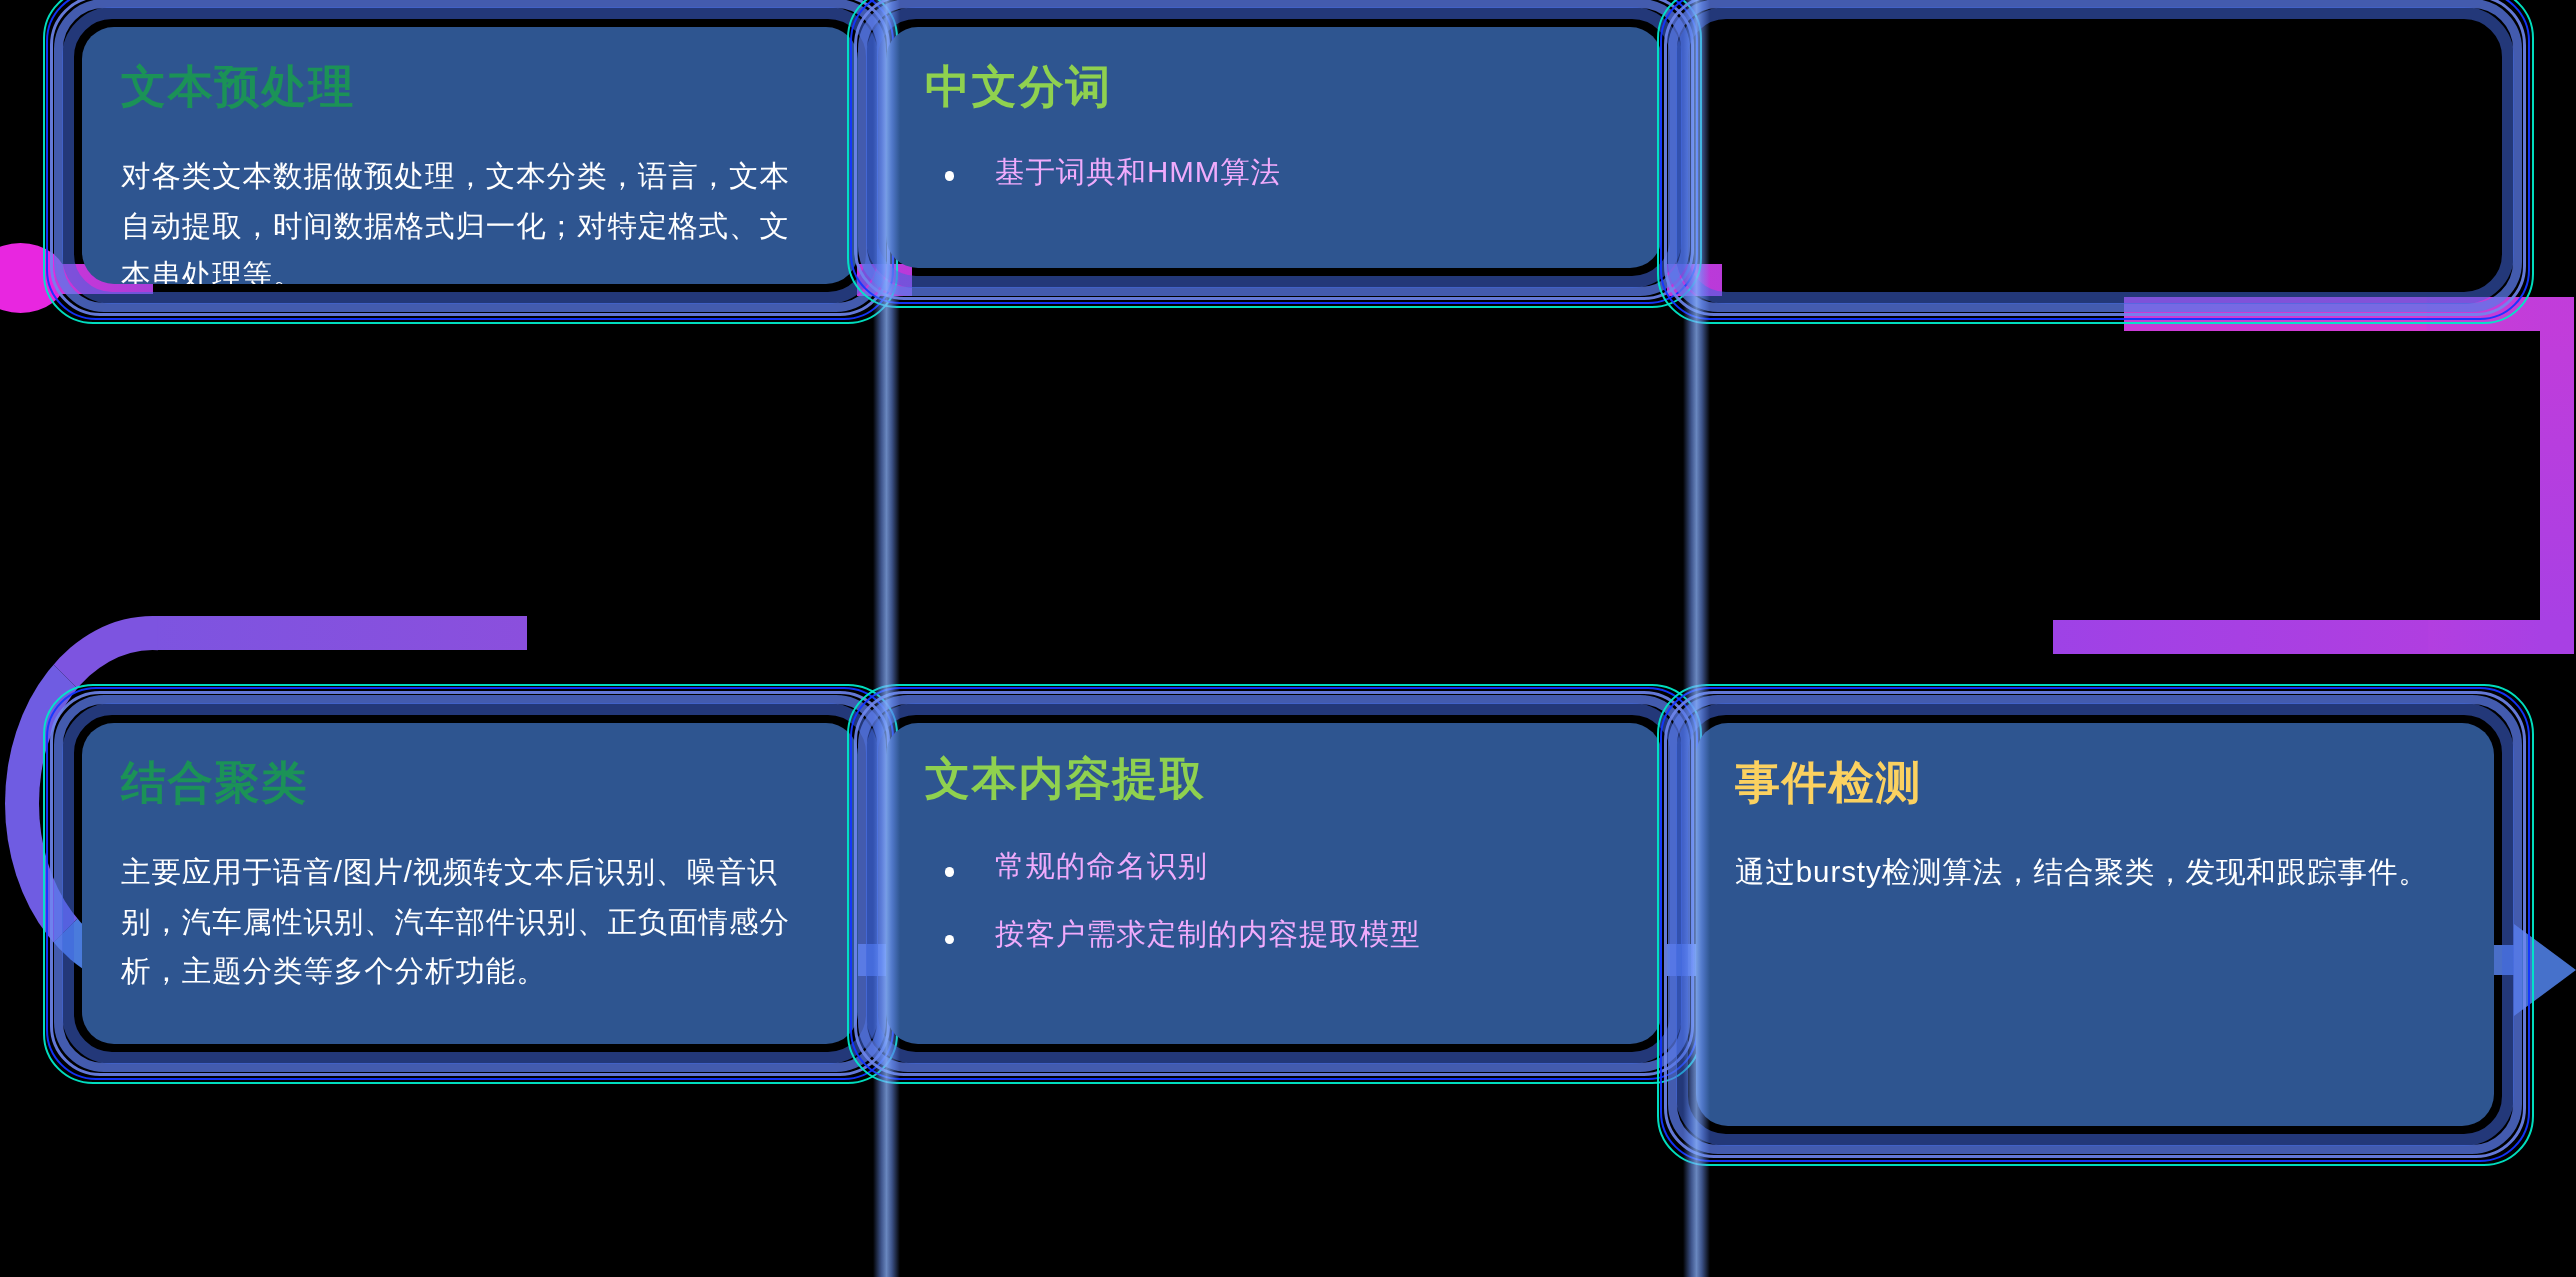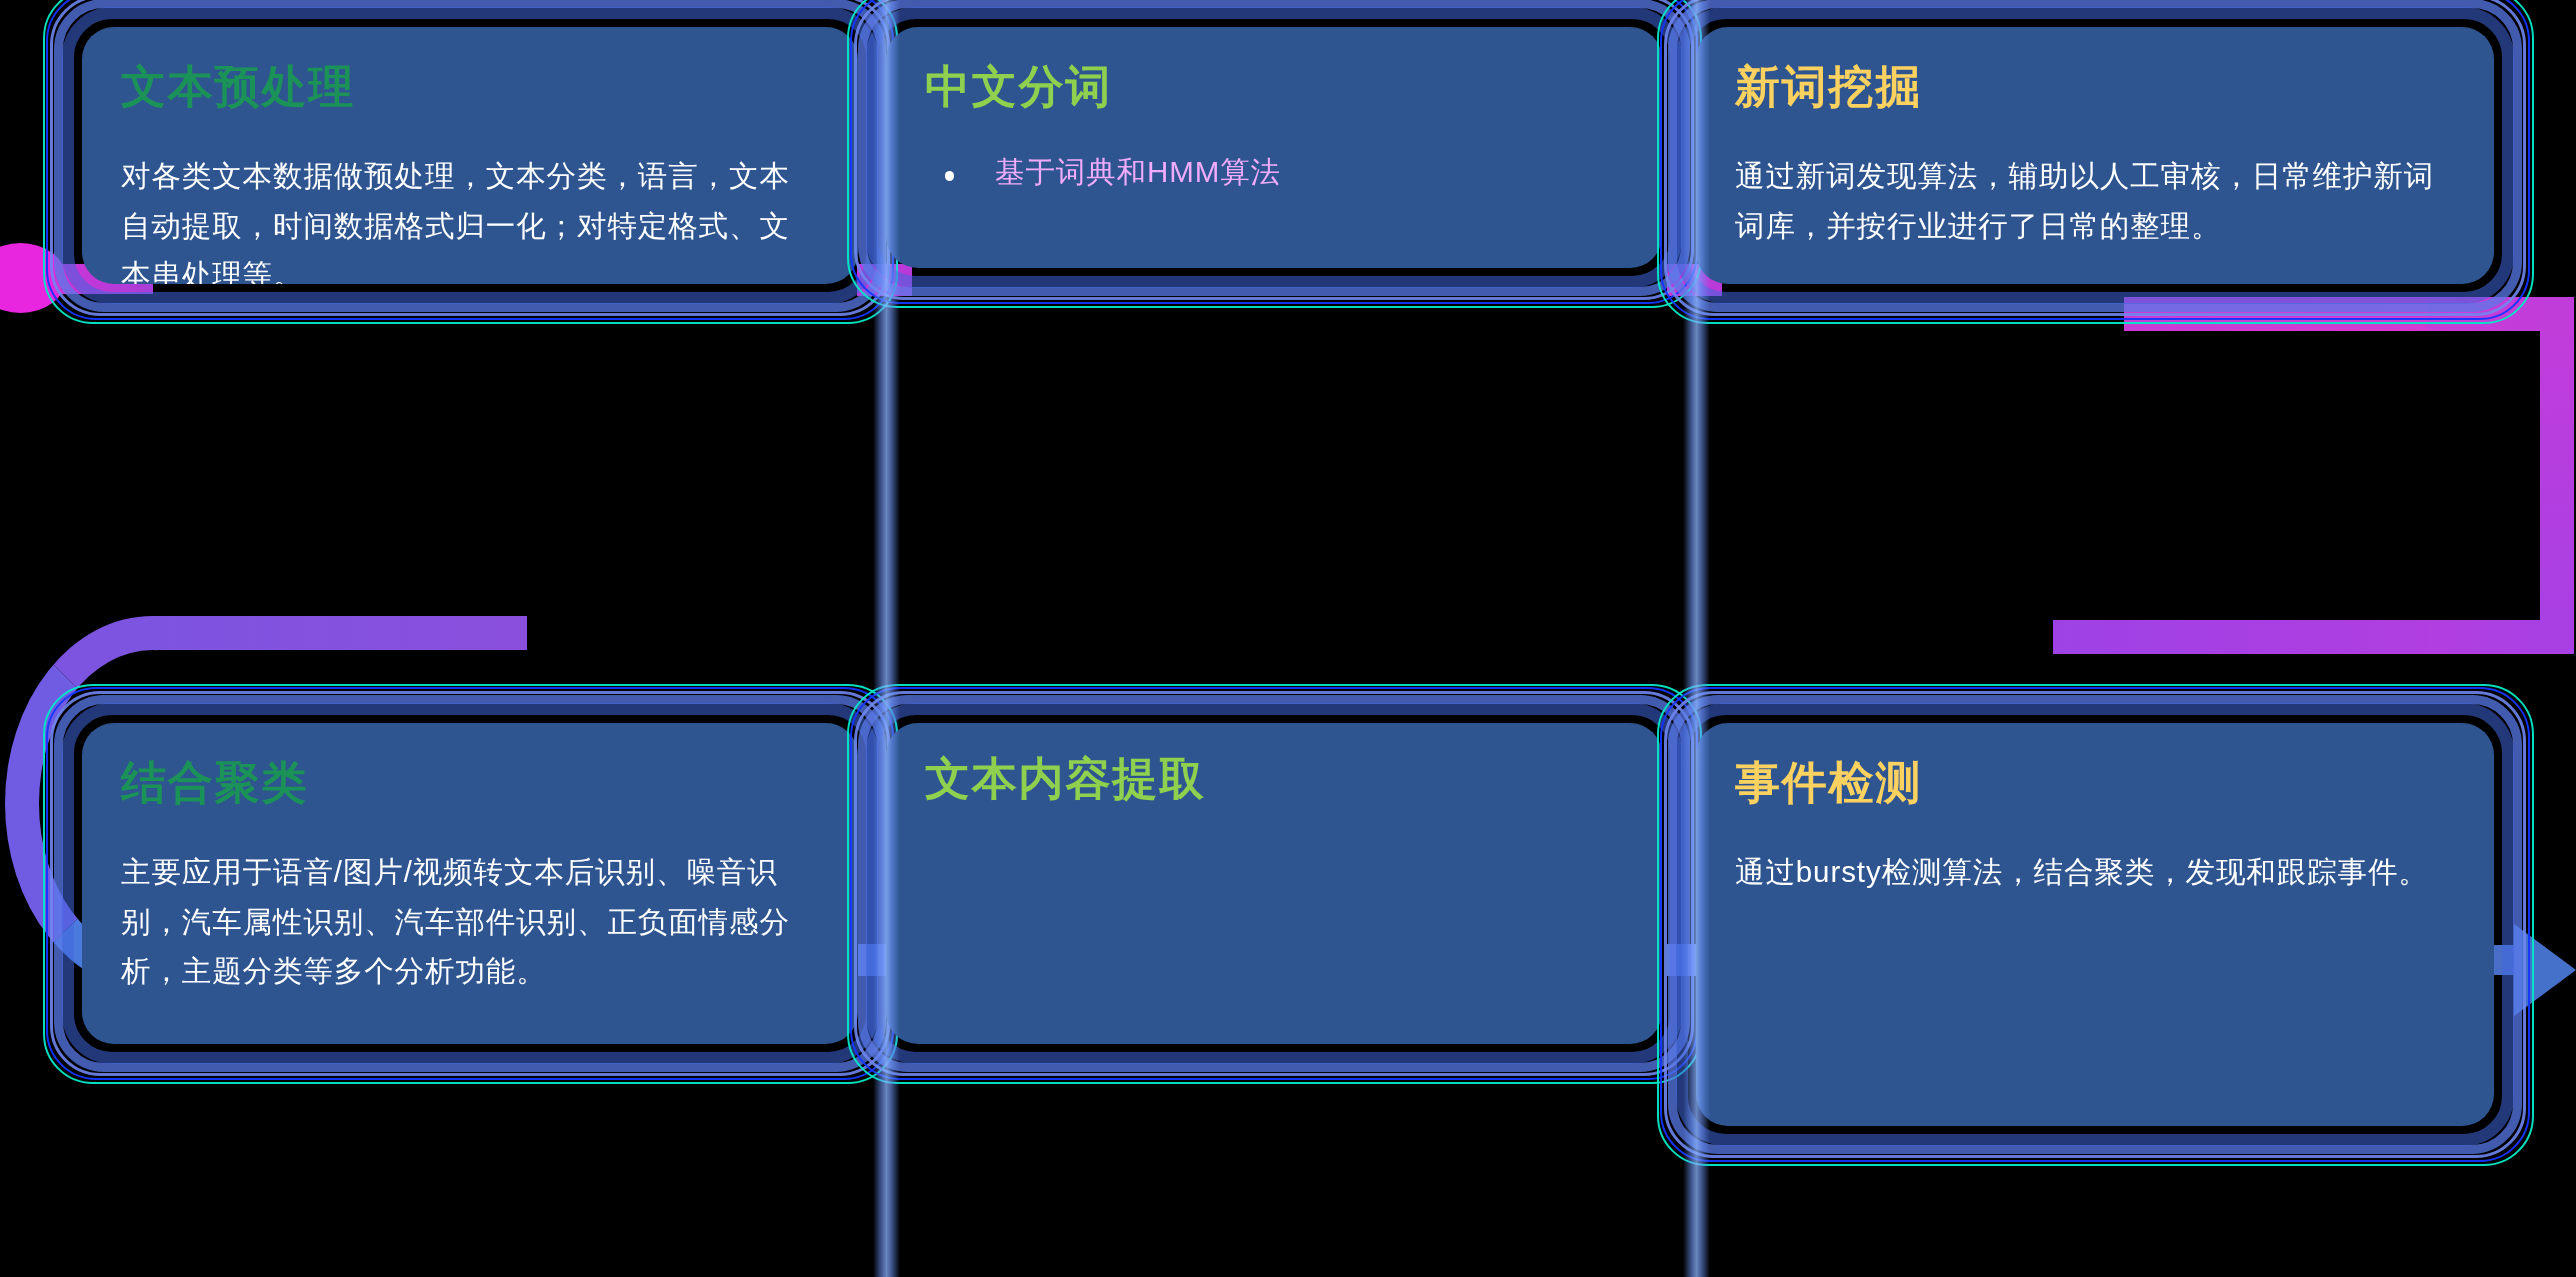--- a/index.html
+++ b/index.html
@@ -191,24 +191,20 @@
       </ul>
     </div>
   </div>
 
   <div class="card-wrap" style="left:1669px;top:0px;width:852px;height:311px;">
     <div class="glow g1"></div>
     <div class="glow g2"></div>
     <div class="glow g3"></div>
     <div class="glow g4"></div>
     <div class="glow g5"></div>
-    <div class="card">
-      <h2 class="card-title t-yellow">新词挖掘</h2>
-      <p class="card-body">通过新词发现算法，辅助以人工审核，日常维护新词词库，并按行业进行了日常的整理。</p>
-    </div>
   </div>
 
   <div class="card-wrap" style="left:55px;top:696px;width:830px;height:375px;">
     <div class="glow g1"></div>
     <div class="glow g2"></div>
     <div class="glow g3"></div>
     <div class="glow g4"></div>
     <div class="glow g5"></div>
     <div class="card">
       <h2 class="card-title t-green">结合聚类</h2>
@@ -217,20 +213,24 @@
   </div>
 
   <div class="card-wrap" style="left:859px;top:696px;width:830px;height:375px;font-family:Liberation Mono, monospace;">
     <div class="glow g1"></div>
     <div class="glow g2"></div>
     <div class="glow g3"></div>
     <div class="glow g4"></div>
     <div class="glow g5"></div>
     <div class="card">
       <h2 class="card-title t-lime">文本内容提取</h2>
+      <ul class="bullets">
+        <li>常规的命名识别</li>
+        <li>按客户需求定制的内容提取模型</li>
+      </ul>
     </div>
   </div>
 
   <div class="card-wrap" style="left:1669px;top:696px;width:852px;height:457px;">
     <div class="glow g1"></div>
     <div class="glow g2"></div>
     <div class="glow g3"></div>
     <div class="glow g4"></div>
     <div class="glow g5"></div>
     <div class="card">

